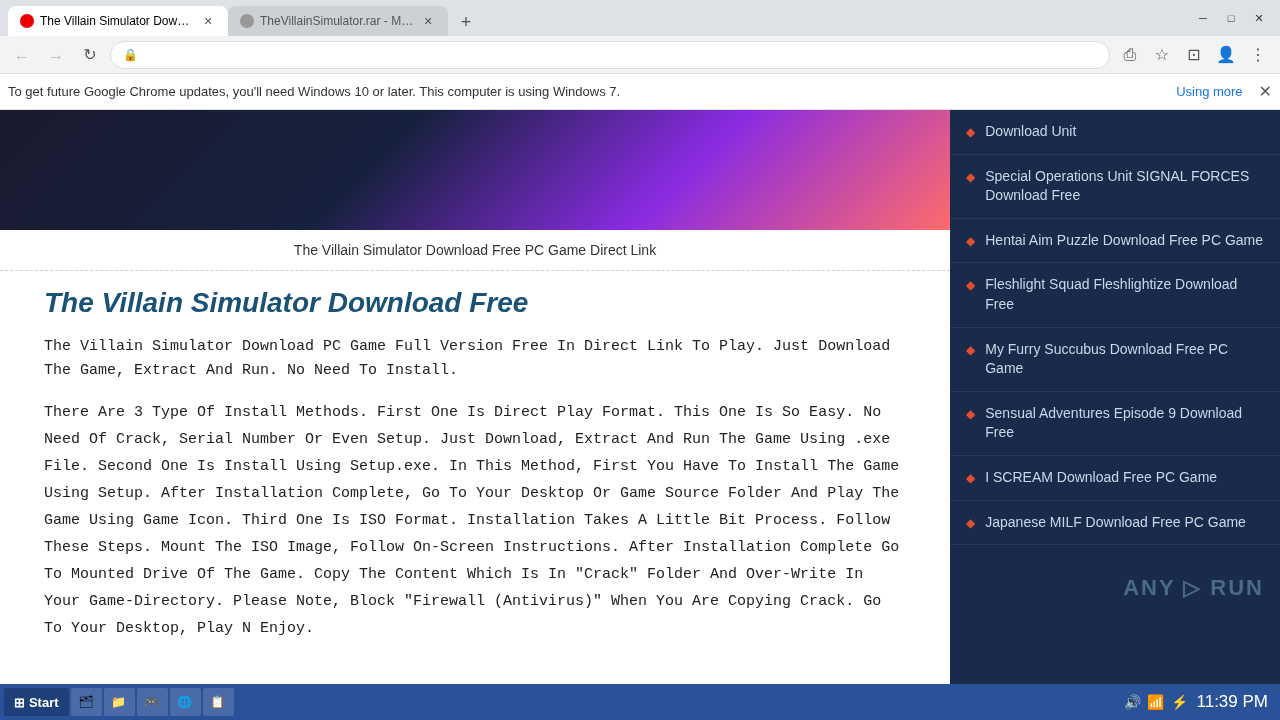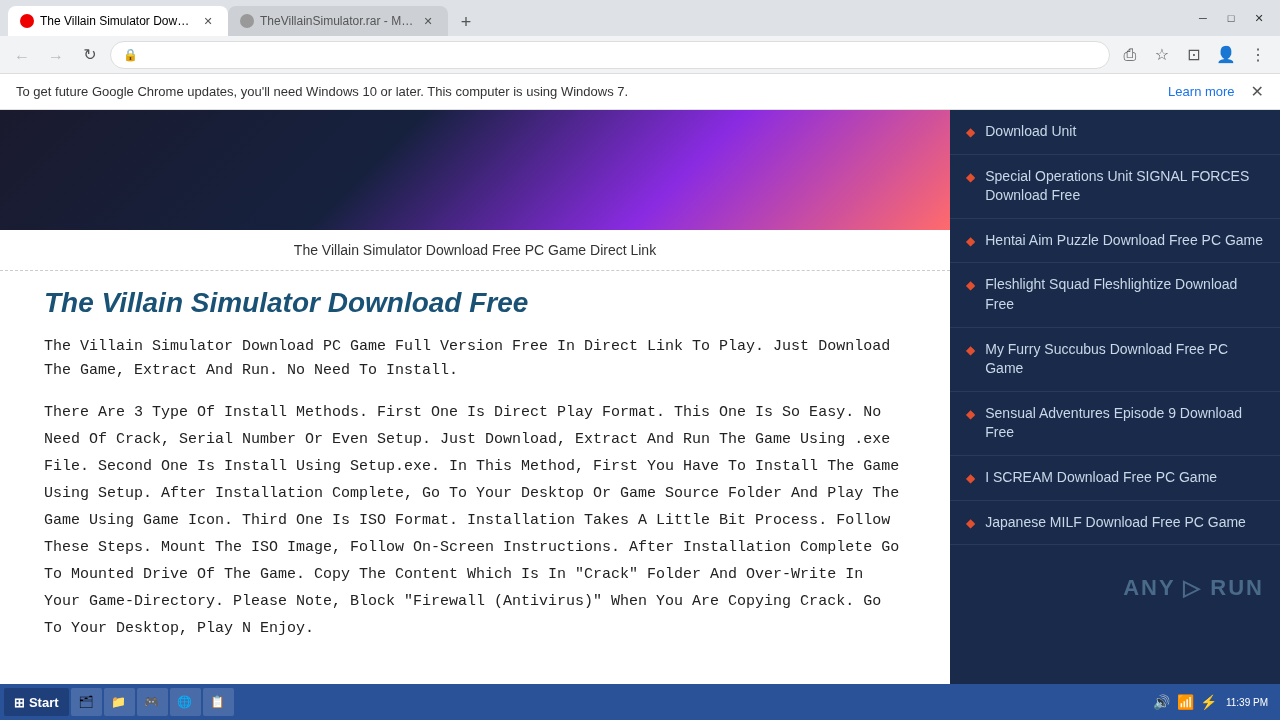--- a/index.html
+++ b/index.html
@@ -143,21 +143,21 @@
       justify-content: center;
       cursor: pointer;
       color: #555;
       font-size: 16px;
     }
 
     
     .info-bar {
       background: #fff;
       border-bottom: 1px solid #e0e0e0;
-      padding: 8px 16px;
+      padding: 8px 8px;
       display: flex;
       align-items: center;
       font-size: 13px;
       color: #333;
     }
     .info-bar .learn-more {
       margin-left: auto;
       color: #1a73e8;
       cursor: pointer;
       text-decoration: none;
@@ -318,21 +318,21 @@
       font-size: 12px;
     }
     .taskbar-icons {
       display: flex;
       gap: 6px;
       align-items: center;
       font-size: 14px;
     }
     .clock {
       text-align: right;
-      font-size: 10px;
+      font-size: 17px;
       color: #fff;
     }
   </style>
 </head>
 <body>
 
 <div class="title-bar">
   <div class="tab-strip">
 
     <div class="tab active">
@@ -366,21 +366,21 @@
     <div class="toolbar-icon">⎙</div>
     <div class="toolbar-icon">☆</div>
     <div class="toolbar-icon">⊡</div>
     <div class="toolbar-icon">👤</div>
     <div class="toolbar-icon">⋮</div>
   </div>
 </div>
 
 <div class="info-bar">
   <span>To get future Google Chrome updates, you'll need Windows 10 or later. This computer is using Windows 7.</span>
-  <a class="learn-more">Learn more</a>
+  <a class="learn-more">Using more</a>
   <span class="close-info">✕</span>
 </div>
 
 <div class="page-content">
 
   <div class="main-content">
     <div class="image-banner">
       
     </div>
     <div class="page-subtitle">The Villain Simulator Download Free PC Game Direct Link</div>

